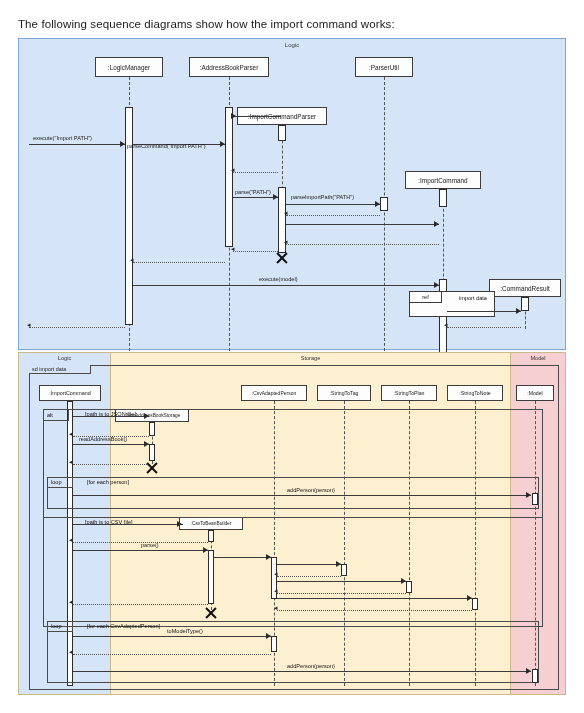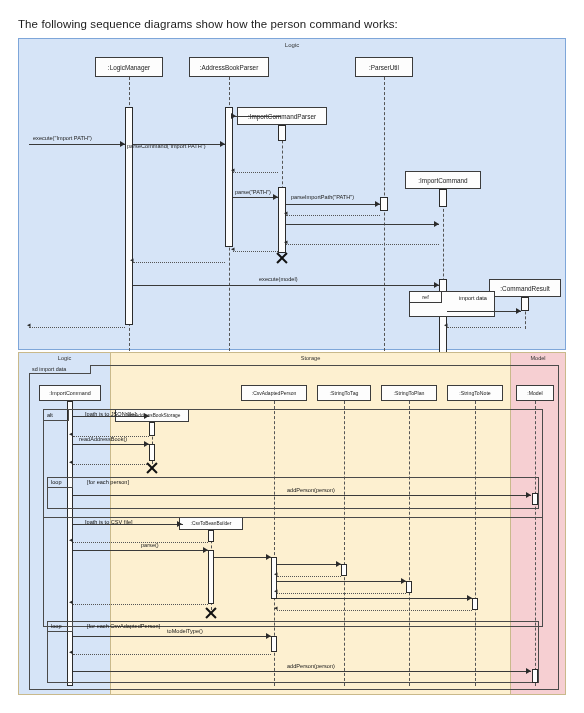--- a/index.html
+++ b/index.html
@@ -77,21 +77,21 @@
   
   .sdframe{position:absolute;box-sizing:border-box;border:1px solid #4a4a4a;}
   .sdtag{position:absolute;left:0;top:0;box-sizing:border-box;
          border-right:1px solid #4a4a4a;border-bottom:1px solid #4a4a4a;
          font-size:5.4px;display:flex;align-items:center;padding-left:3px;
          background:#d6e4f7;}
 </style>
 </head>
 <body>
 
-<div id="page-title">The following sequence diagrams show how the person command works:</div>
+<div id="page-title">The following sequence diagrams show how the import command works:</div>
 
 <div class="diagram" id="diag1">
 
   <div class="frame-title">Logic</div>
 
   <div class="pbox" style="left:76px;top:18px;width:68px;height:20px;font-size:6.4px;">
     <span>:LogicManager</span>
   </div>
   <div class="pbox" style="left:170px;top:18px;width:80px;height:20px;font-size:6.4px;">
     <span>:AddressBookParser</span>

